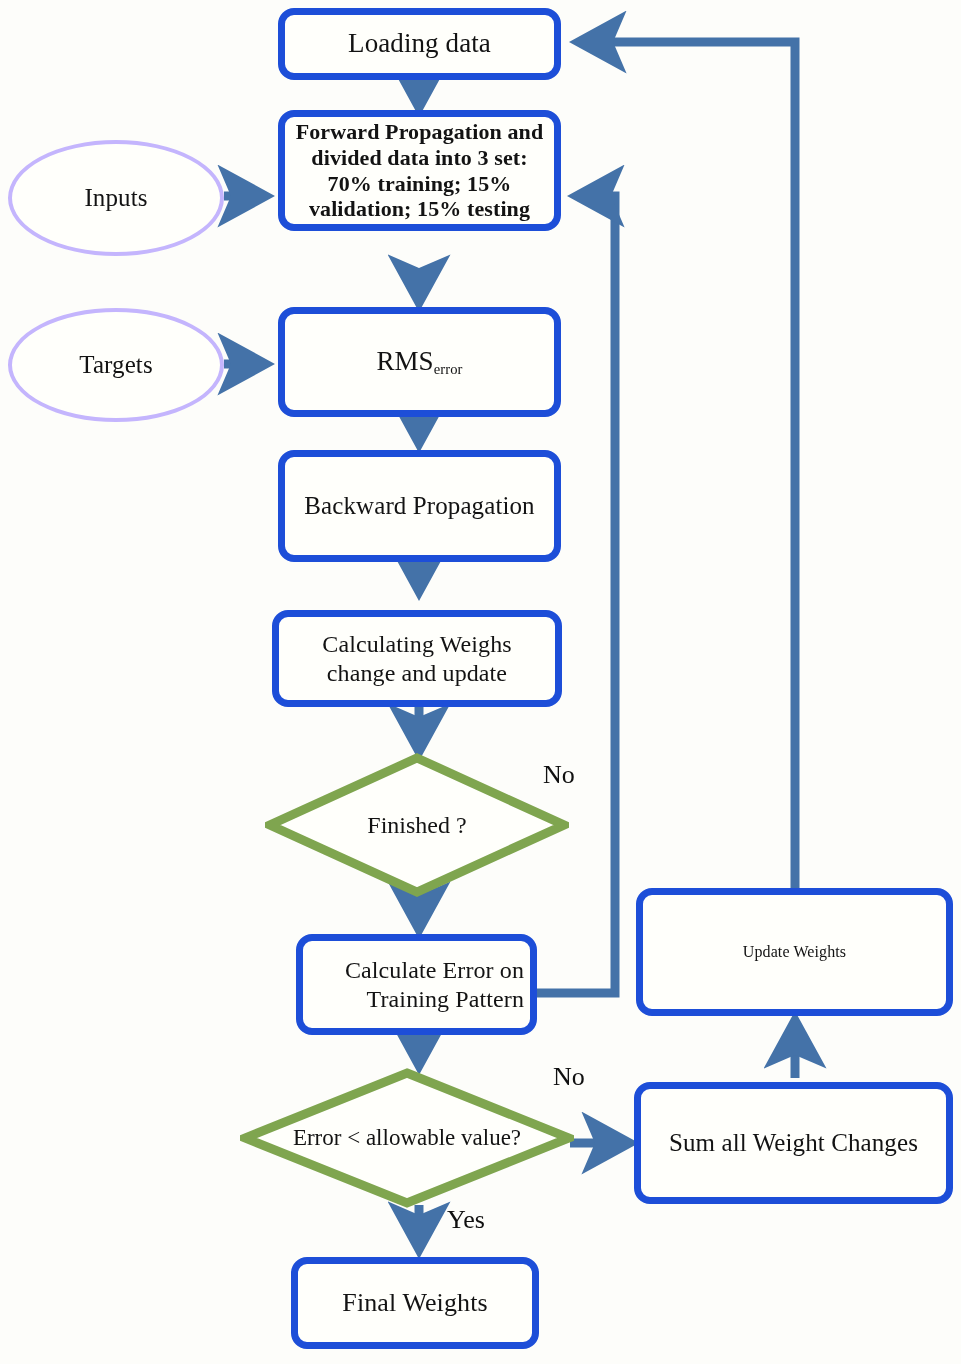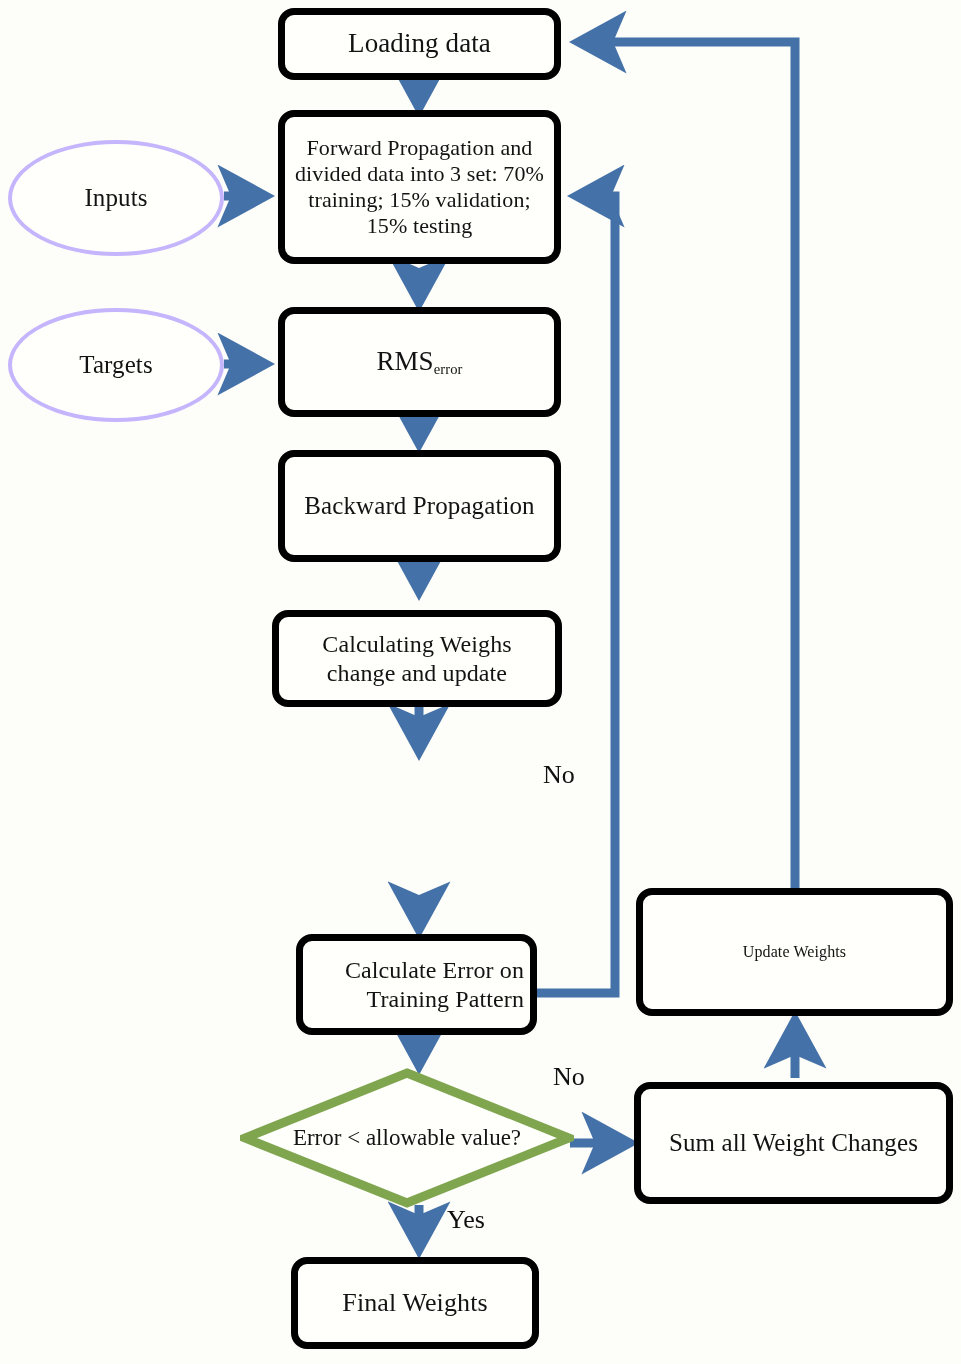--- a/index.html
+++ b/index.html
@@ -29,21 +29,21 @@
     position: absolute;
     box-sizing: border-box;
     display: flex;
     align-items: center;
     justify-content: center;
     text-align: center;
     color: #131313;
     background: #fffffb;
   }
   .proc {
-    border: 7px solid #000000;
+    border: 7px solid #1d4ed8;
     border-radius: 16px;
   }
   .term {
     border: 4px solid #c4b5fd;
     border-radius: 50%;
   }
   .node-label {
     display: block;
     line-height: 1.18;
     padding: 0 6px;
@@ -122,21 +122,21 @@
       <line x1="795" y1="1078" x2="795" y2="1020" marker-end="url(#ah)"></line>
 
       <path d="M795,890 L795,42 L578,42" marker-end="url(#ah)"></path>
     </g>
   </svg>
 
   <div class="node proc" style="left:278px; top:8px; width:283px; height:72px; font-size:27px;">
     <span class="node-label">Loading data</span>
   </div>
 
-  <div class="node proc" style="left:278px; top:110px; width:283px; height:154px; font-size:22px;">
+  <div class="node proc" style="left:278px; top:110px; width:283px; height:121px; font-size:22px;font-weight:bold;">
     <span class="node-label">Forward Propagation and divided data into 3 set: 70% training; 15% validation; 15% testing</span>
   </div>
 
   <div class="node term" style="left:8px; top:140px; width:216px; height:116px; font-size:25px;">
     <span class="node-label">Inputs</span>
   </div>
 
   <div class="node term" style="left:8px; top:308px; width:216px; height:114px; font-size:25px;">
     <span class="node-label">Targets</span>
   </div>
@@ -146,20 +146,28 @@
   </div>
 
   <div class="node proc" style="left:278px; top:450px; width:283px; height:112px; font-size:25px;">
     <span class="node-label">Backward Propagation</span>
   </div>
 
   <div class="node proc" style="left:272px; top:604px; width:290px; height:97px; font-size:24px;margin-top:6px;">
     <span class="node-label">Calculating Weighs change and update</span>
   </div>
 
+  <div class="diamond-wrap" style="left:265px; top:753px; width:304px; height:144px;">
+    <svg width="304" height="144" viewBox="0 0 304 144" xmlns="http://www.w3.org/2000/svg">
+      <polygon points="152,5 299,72 152,139 5,72" fill="#fffffb" stroke="#7FA54F" stroke-width="9" stroke-linejoin="miter"></polygon>
+    </svg>
+    <div class="diamond-text" style="font-size:24px;">
+      <span>Finished ?</span>
+    </div>
+  </div>
   <div class="edge-label" style="left:543px; top:760px; font-size:26px;">No</div>
 
   <div class="node proc" style="left:296px; top:934px; width:241px; height:101px; font-size:24px;text-align:right;">
     <span class="node-label">Calculate Error on Training Pattern</span>
   </div>
 
   <div class="diamond-wrap" style="left:240px; top:1068px; width:334px; height:140px;">
     <svg width="334" height="140" viewBox="0 0 334 140" xmlns="http://www.w3.org/2000/svg">
       <polygon points="167,5 329,70 167,135 5,70" fill="#fffffb" stroke="#7FA54F" stroke-width="9" stroke-linejoin="miter"></polygon>
     </svg>

